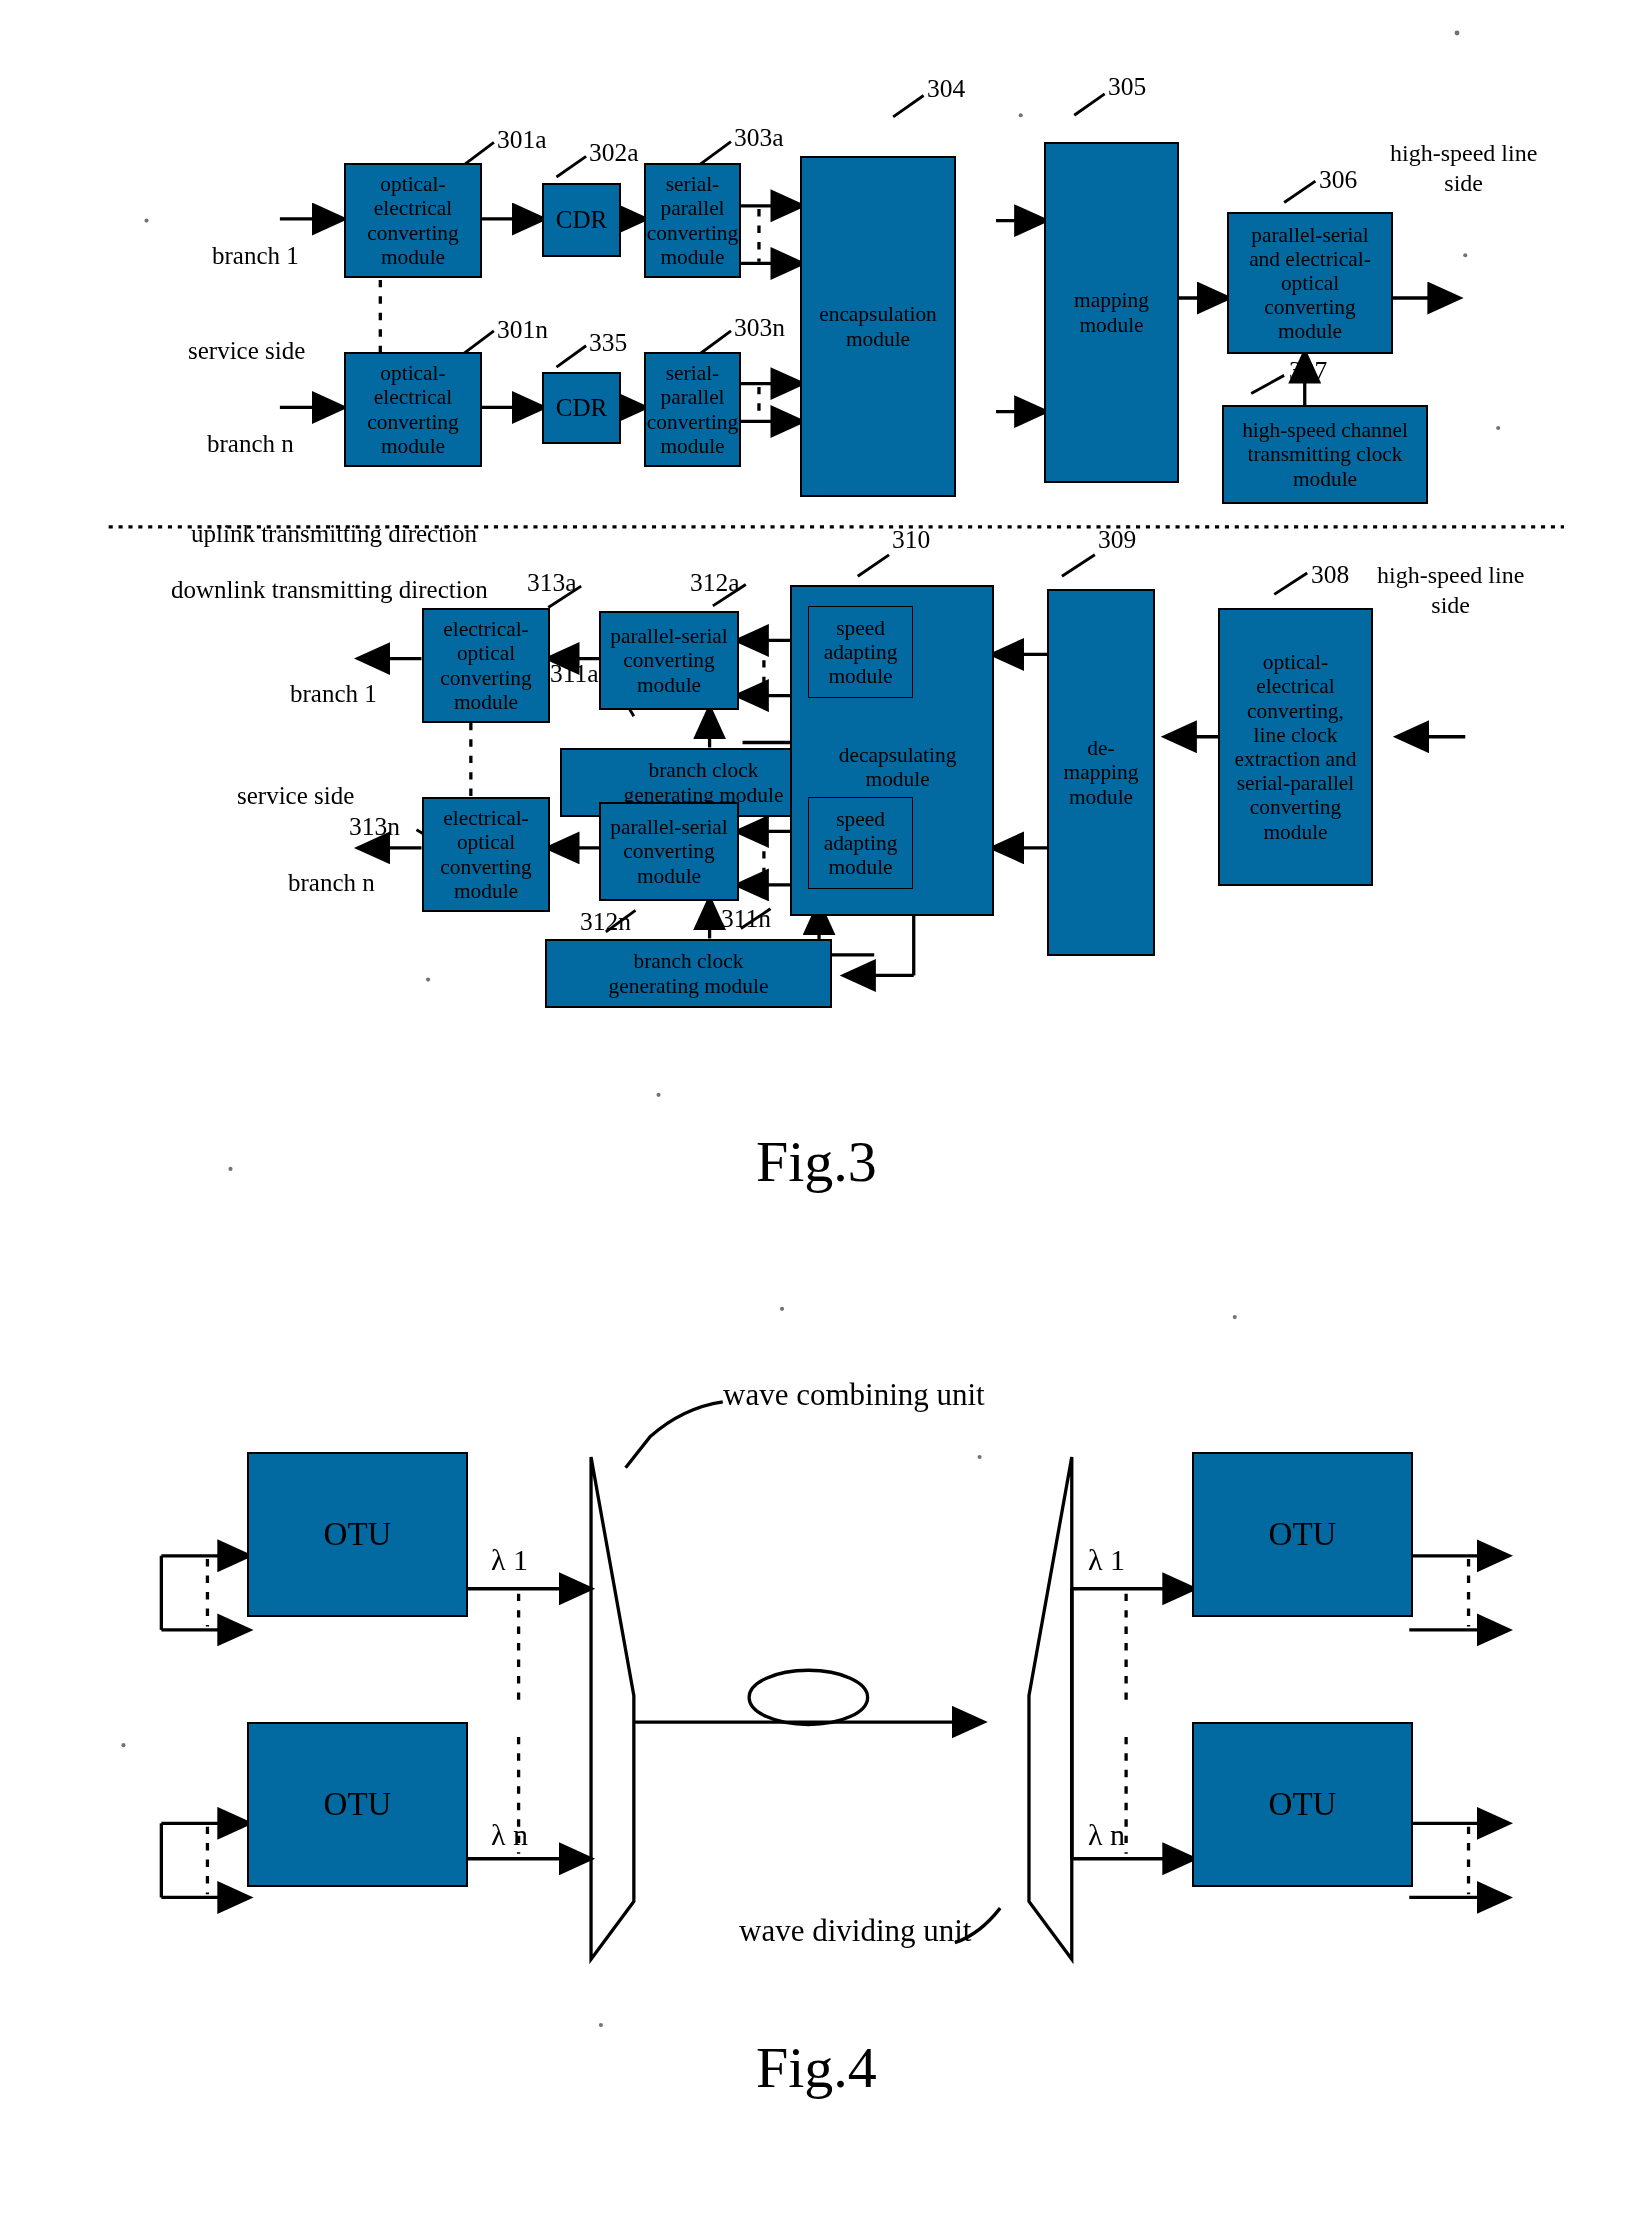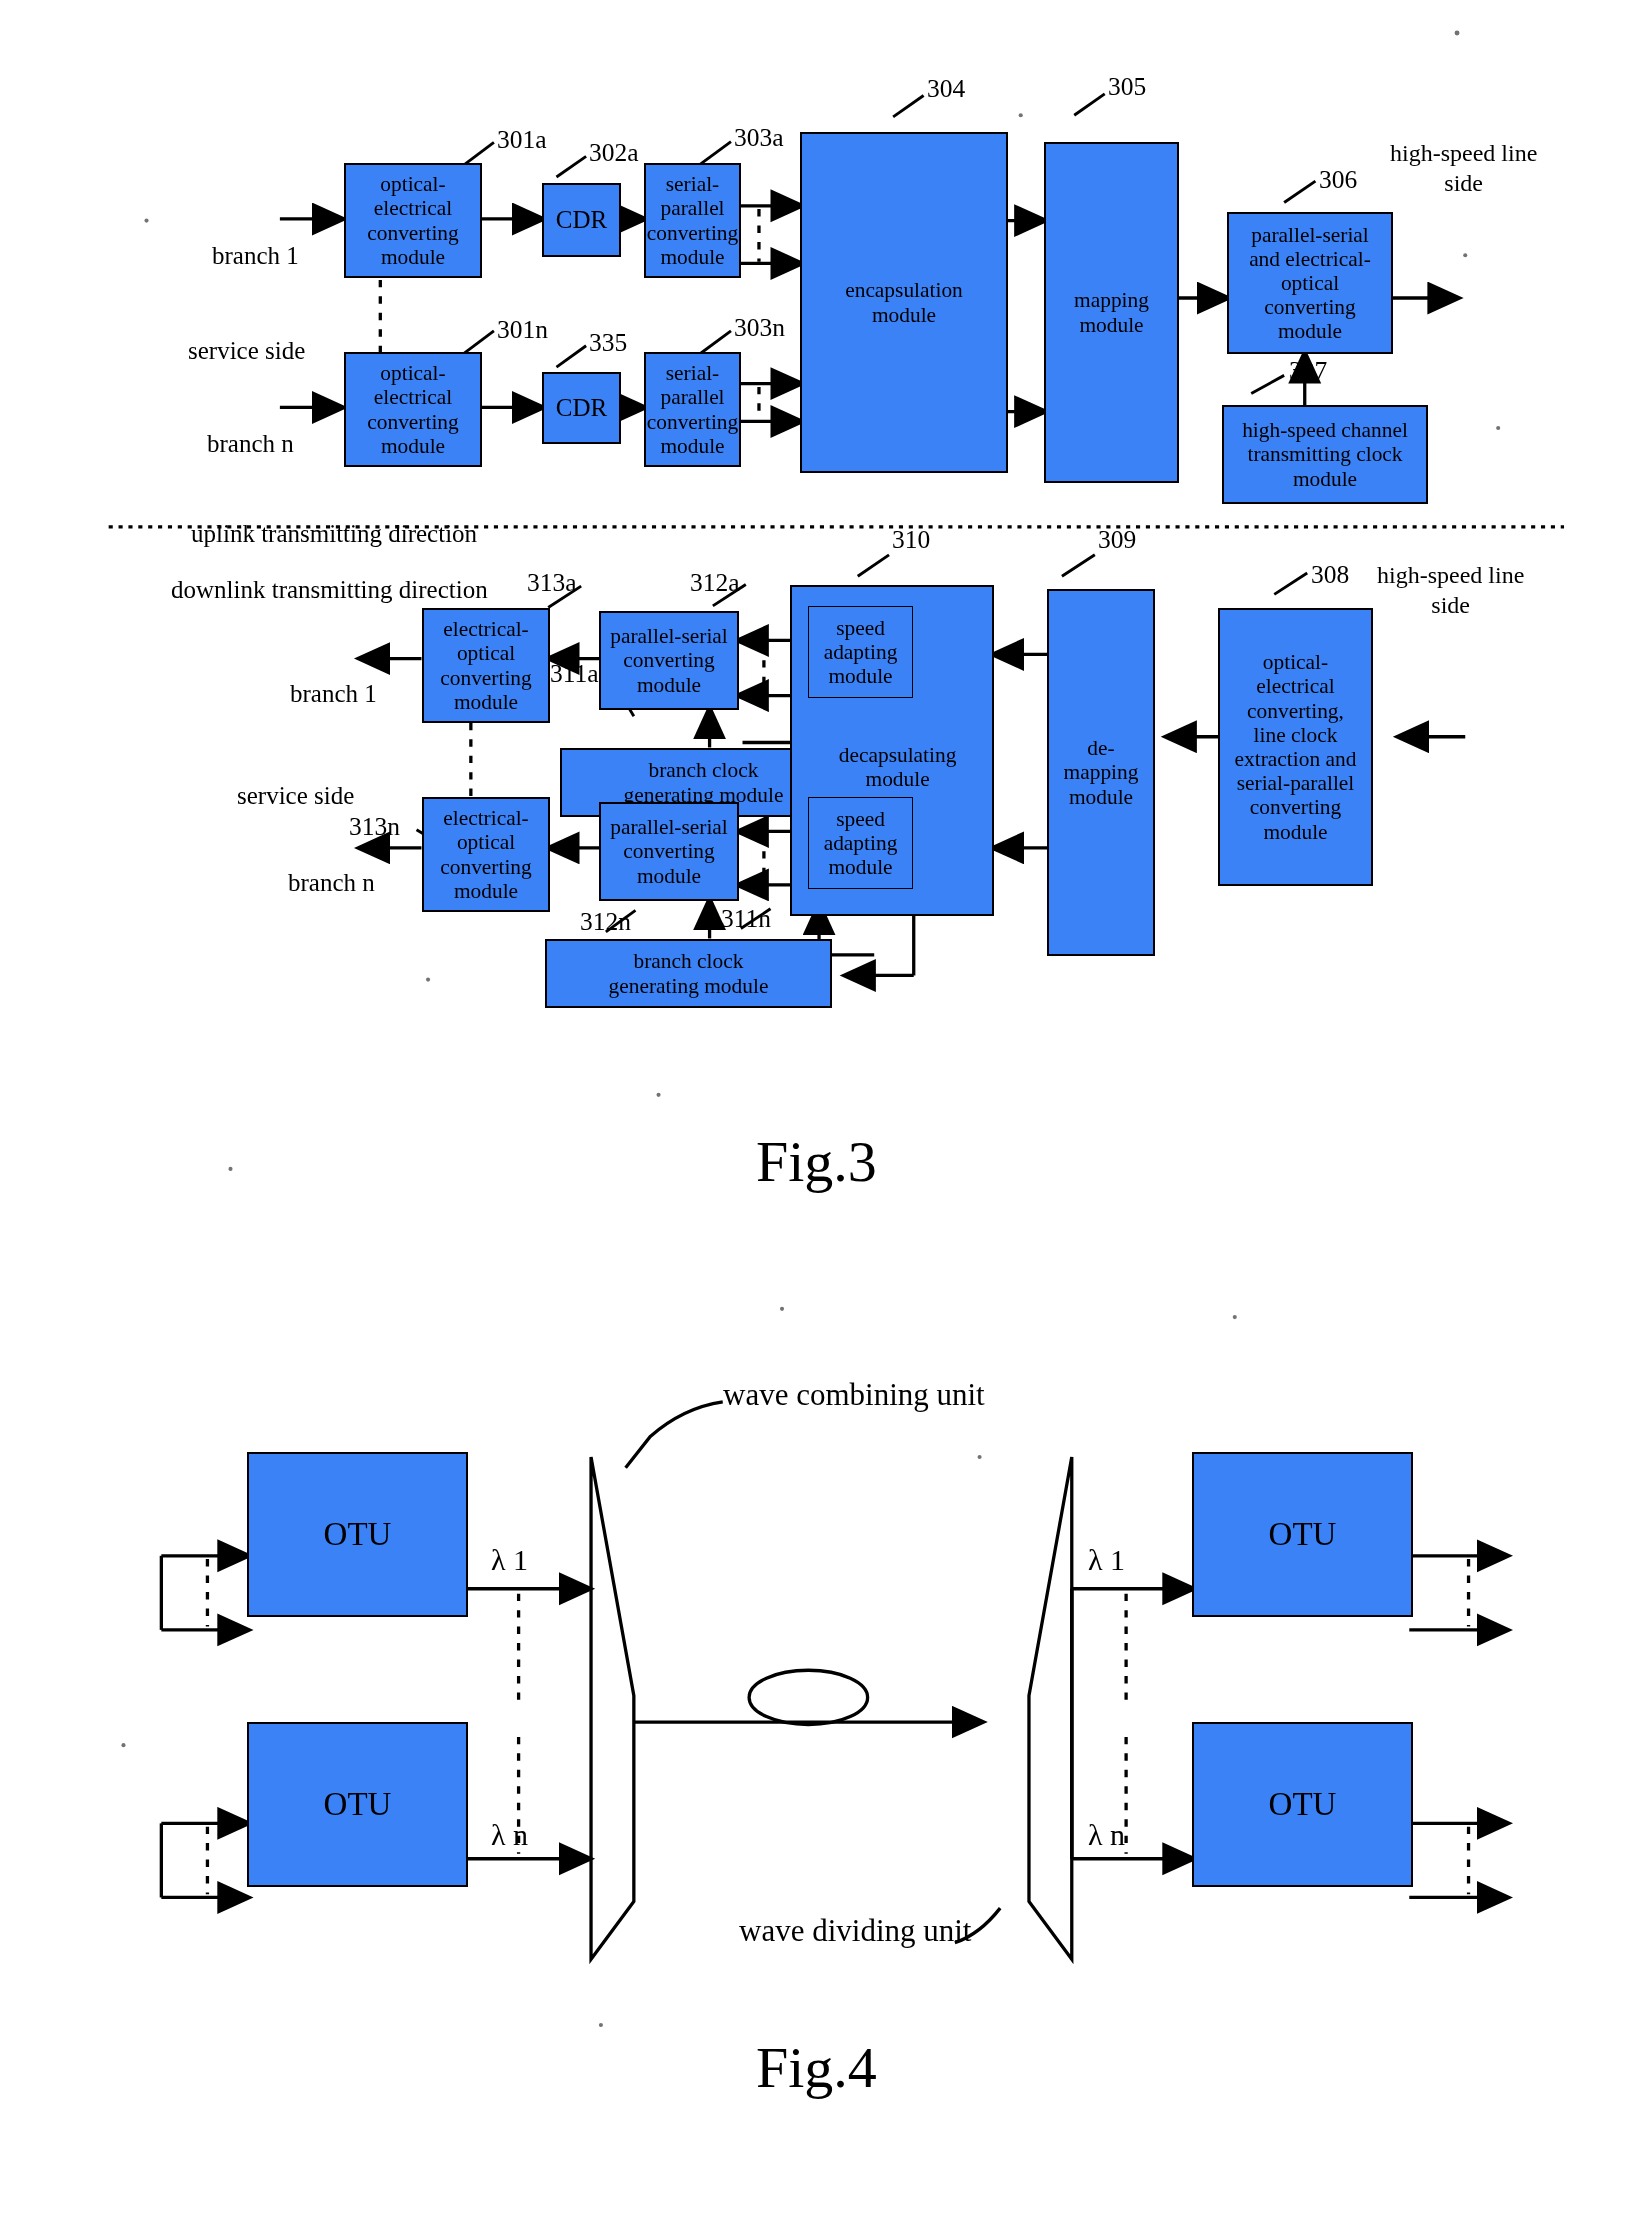--- a/index.html
+++ b/index.html
@@ -17,21 +17,21 @@
   .box{
     position:absolute;
     border:2.5px solid #000;
     box-sizing:border-box;
     display:flex;
     align-items:center;
     justify-content:center;
     text-align:center;
     line-height:1.13;
     font-size:21.4px;
-    background:#3b82f6;
+    background:#0369a1;
     padding:1.6px 3.3px;
   }
   .box.thin{border-width:1.6px;}
   .lbl{
     position:absolute;
     font-size:25px;
     white-space:nowrap;
     margin-top:36px;
   }
   .ref{
@@ -270,21 +270,21 @@
   <div class="box" style="left:542px;top:372px;width:79px;height:72px;font-size:25px;">
     <span>CDR</span>
   </div>
   <div class="ref" style="left:589px;top:328px;">335</div>
 
   <div class="box" style="left:644px;top:352px;width:97px;height:115px;">
     <span>serial-<br>parallel<br>converting<br>module</span>
   </div>
   <div class="ref" style="left:734px;top:313px;">303n</div>
 
-  <div class="box" style="left:800px;top:132px;width:208px;height:341px;">
+  <div class="box" style="left:800px;top:156px;width:156px;height:341px;">
     <span>encapsulation<br>module</span>
   </div>
   <div class="ref" style="left:927px;top:74px;">304</div>
 
   <div class="box" style="left:1044px;top:142px;width:135px;height:341px;">
     <span>mapping<br>module</span>
   </div>
   <div class="ref" style="left:1108px;top:72px;">305</div>
 
   <div class="box" style="left:1227px;top:212px;width:166px;height:142px;">

